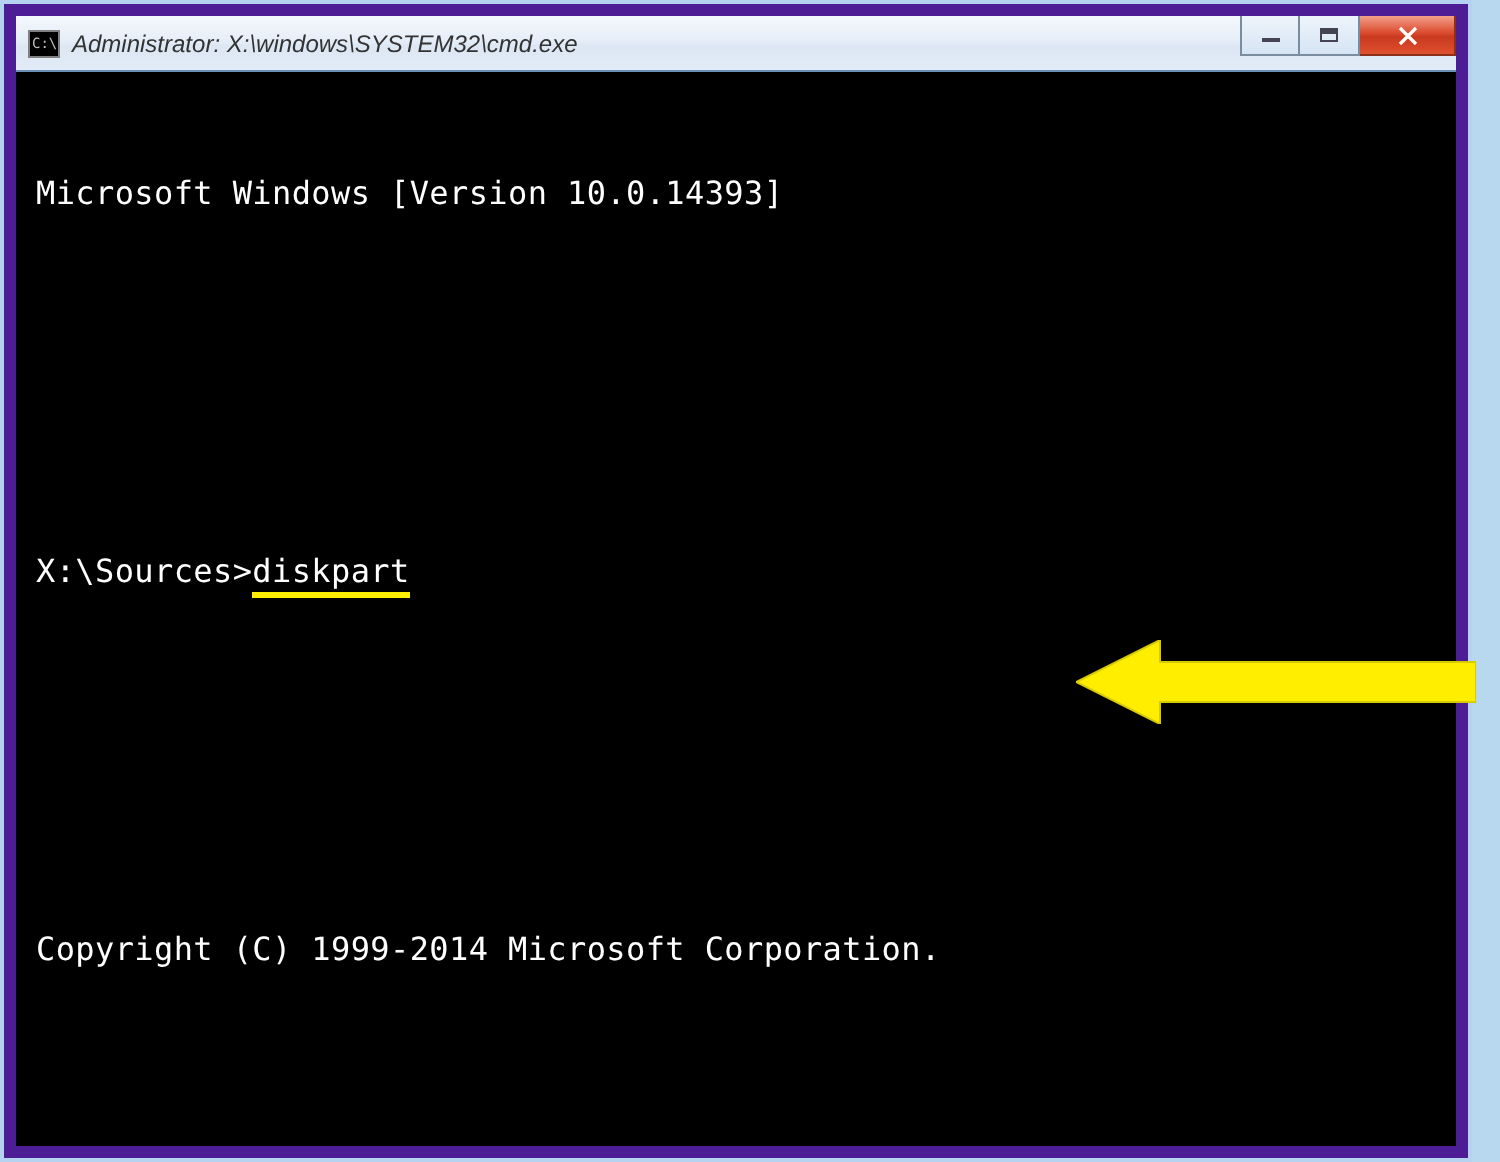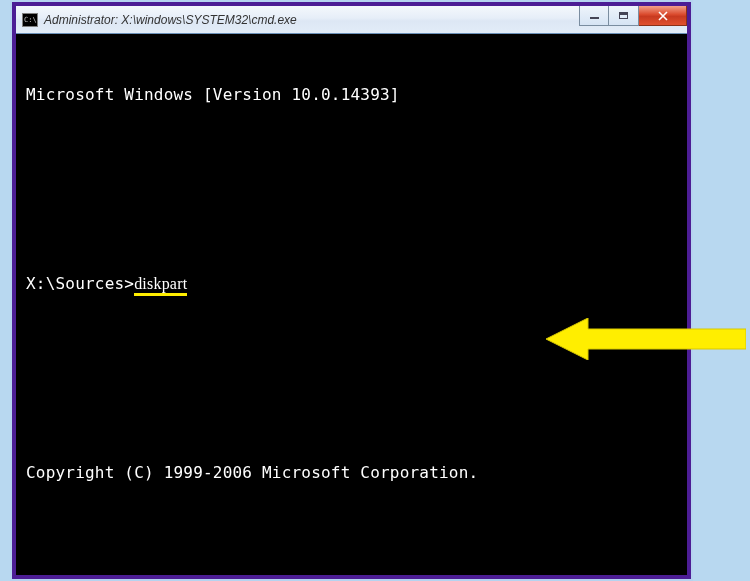--- a/index.html
+++ b/index.html
@@ -1,19 +1,19 @@
 <!DOCTYPE html>
 <html><head>
 <meta charset="utf-8">
 <style>
   * { box-sizing: border-box; margin: 0; padding: 0; }
   html, body { width: 750px; height: 581px; font-family: "Segoe UI", Tahoma, sans-serif; background: #b8d8f0; overflow: hidden; }
   .window {
-    position: absolute; left: 12px; top: 2px; width: 679px; height: 577px;
-    border: 4px solid #4c1d95; background: #000;
+    position: absolute; left: 2px; top: 2px; width: 732px; height: 577px;
+    border: 6px solid #4c1d95; background: #000;
     box-shadow: 0 0 0 2px rgba(180,210,240,0.7);
   }
   .titlebar {
     height: 28px; background: linear-gradient(#f4f8fc,#e6eef8 45%,#dde7f4 55%,#e2ecf8);
     border-bottom: 1px solid #6b90b8; display: flex; align-items: center;
     padding-left: 6px; position: relative; user-select: none;
   }
   .app-icon {
     width: 16px; height: 14px; background: #000; border: 1px solid #808080;
     margin-right: 6px; position: relative;
@@ -38,21 +38,21 @@
 
   .terminal {
     position: absolute; left: 0; right: 0; top: 28px; bottom: 0;
     background: #000; color: #fff;
     font: 16px/21px Consolas, "Lucida Console", monospace;
     padding: 8px 0 0 10px; white-space: pre; letter-spacing: 0.2px; border-radius: 31px;
   }
   .terminal .line { height: 21px; }
   .terminal .blank { height: 21px; }
 
-  .underline-yellow { border-bottom: 3px solid #ffee00; padding-bottom: 1px; font-family: Liberation Serif, serif; }
+  .underline-yellow { border-bottom: 3px solid #ffee00; padding-bottom: 1px; }
   .hdr, .dash, .data { display: flex; }
 
   
   .arrow {
     position: absolute; left: 530px; top: 312px; width: 200px; height: 42px;
     pointer-events: none;
   }
   .arrow svg { width: 200px; height: 42px; }
   @keyframes blink { 50% { opacity: 0; } }
 </style>
@@ -78,21 +78,21 @@
     </div>
   </div>
 
   <div class="terminal">
     <div class="line">Microsoft Windows [Version 10.0.14393]</div>
     <div class="blank"></div>
     <div class="blank"></div>
     <div class="line"><span>X:\Sources&gt;</span><span class="underline-yellow">diskpart</span></div>
     <div class="blank"></div>
     <div class="blank"></div>
-    <div class="line">Copyright (C) 1999-2006 Microsoft Corporation.</div>
+    <div class="line">Copyright (C) 1999-2014 Microsoft Corporation.</div>
     
     
     
     
 
     
 
     
     
     

